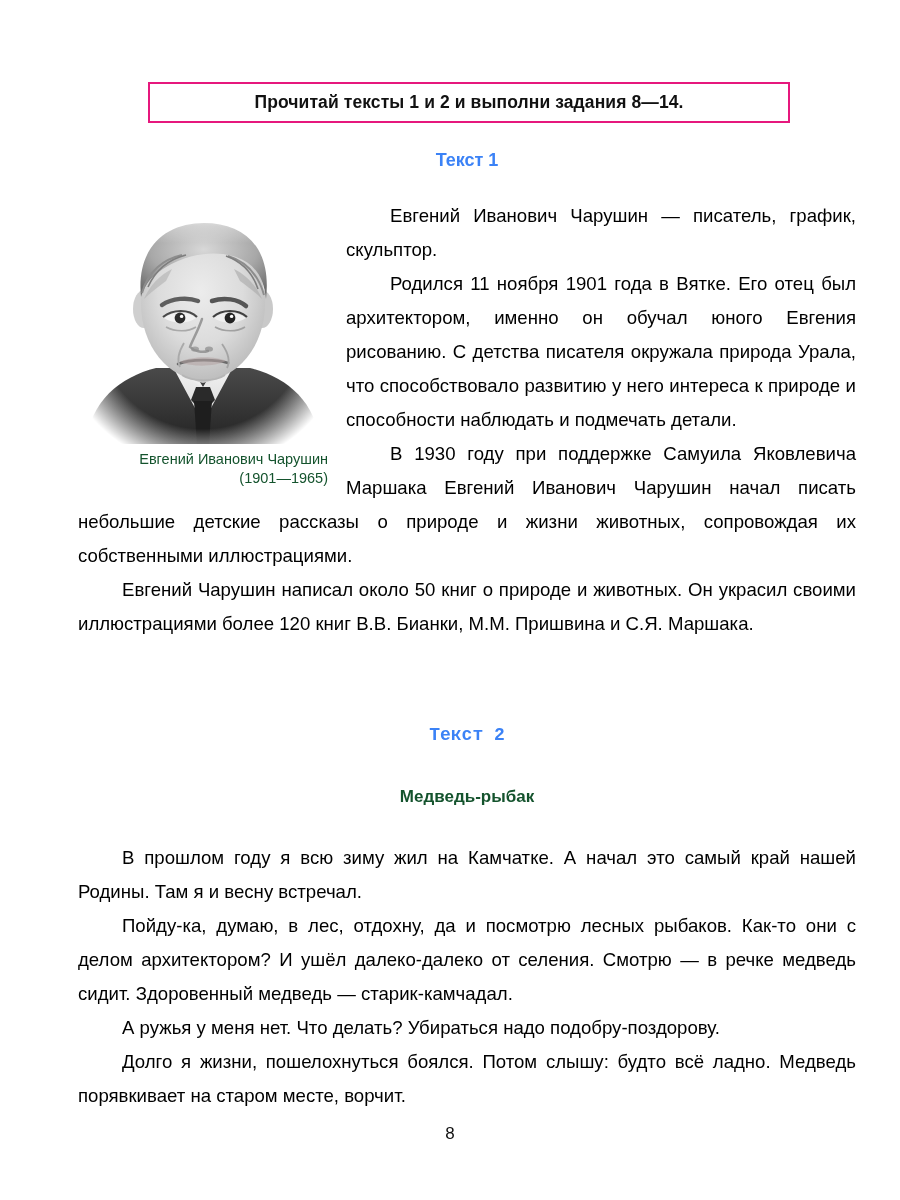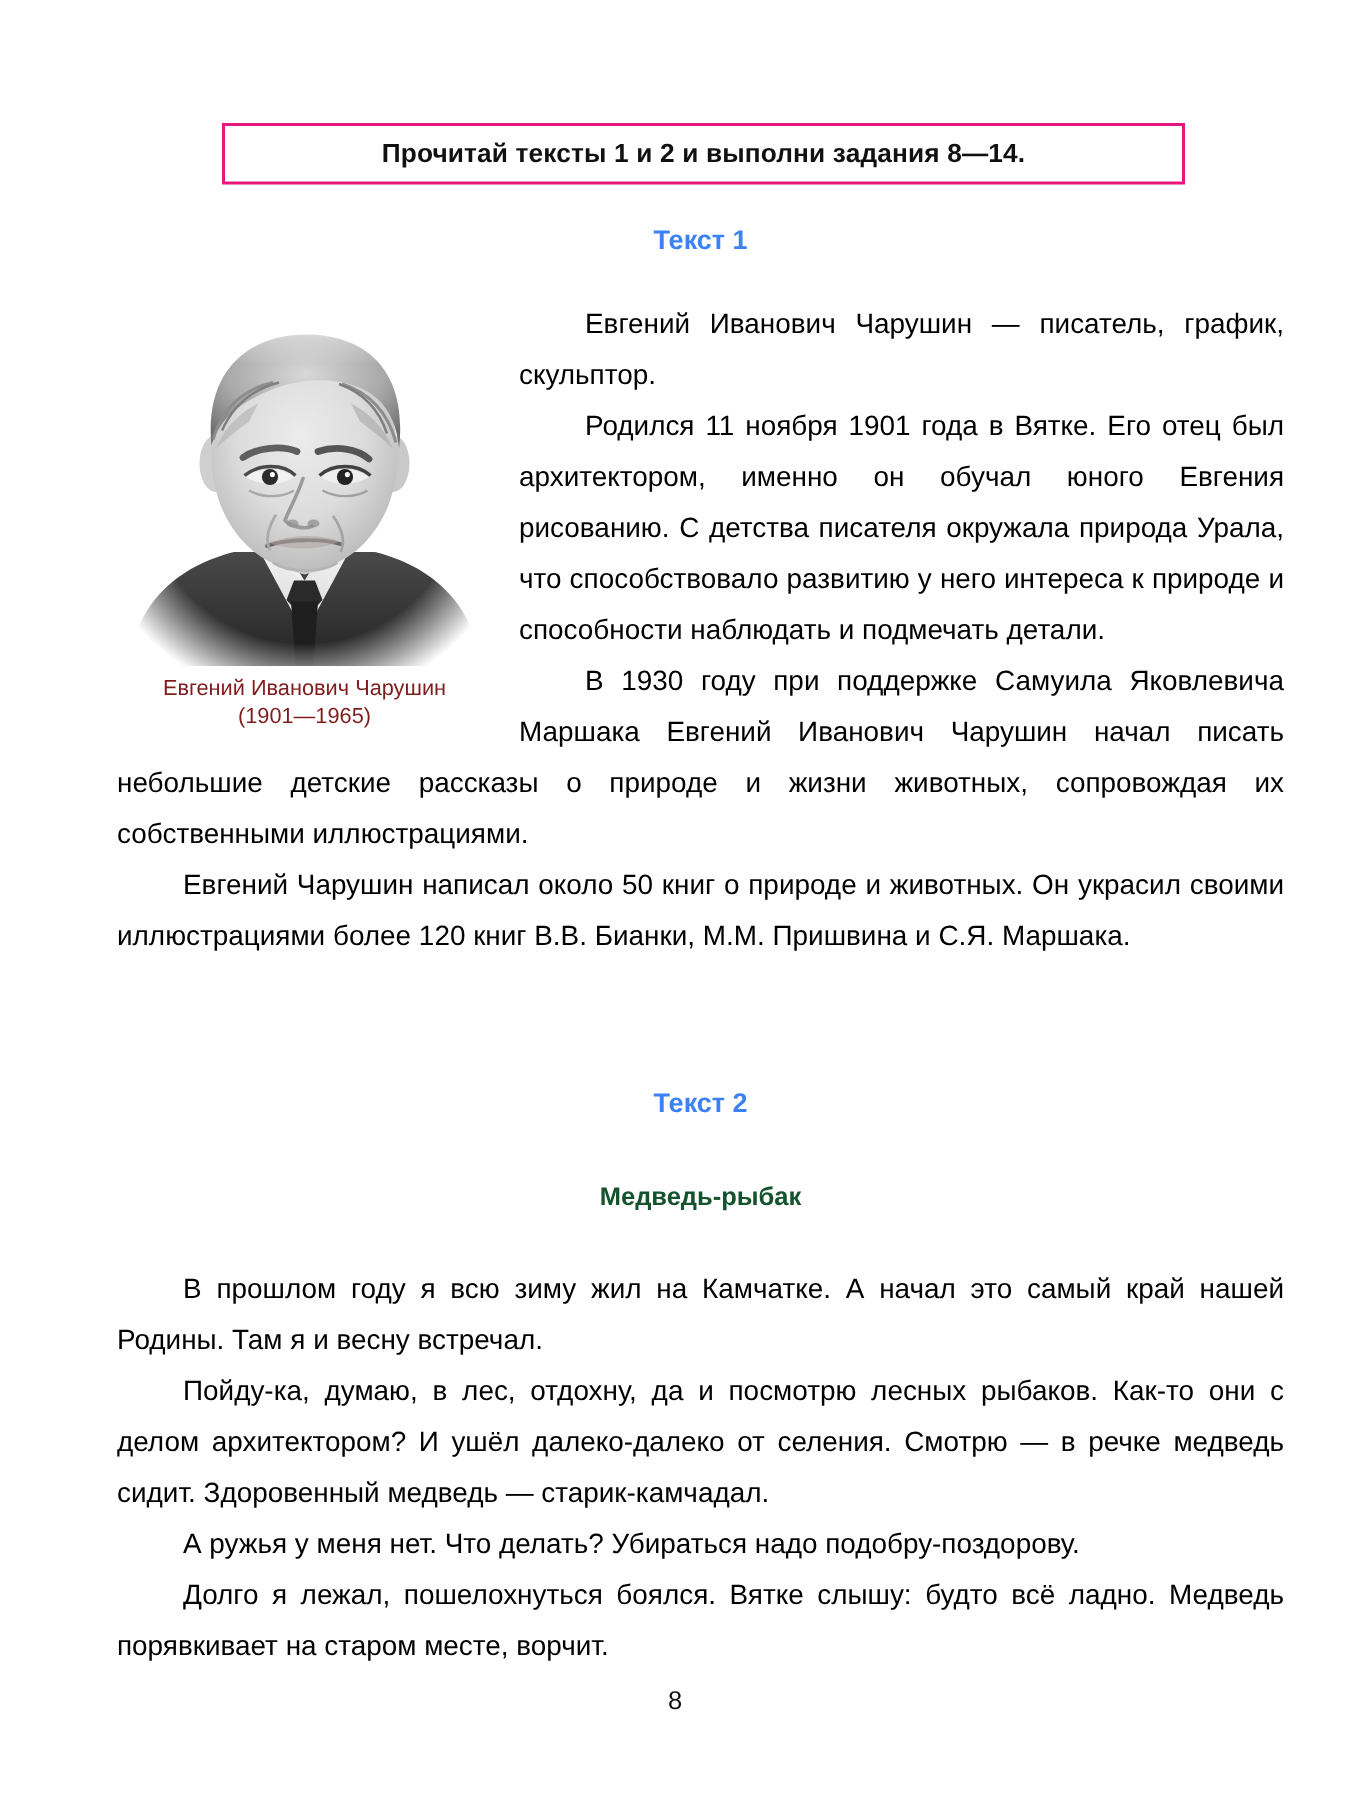--- a/index.html
+++ b/index.html
@@ -103,23 +103,23 @@
   }
   .portrait-svg {
     display: block;
     width: 250px;
     height: 243px;
   }
   .portrait-caption {
     margin-top: 6px;
     font-size: 14.5px;
     line-height: 19px;
-    text-align: center;
+    text-align: right;
     text-indent: 0;
-    color: #7f1d1d;
+    color: #14532d;
   }
 
   
   .page-number {
     position: absolute;
     left: 0;
     right: 0;
     top: 1124px;
     text-align: center;
     font-size: 17px;
@@ -243,28 +243,28 @@
         </figcaption>
       </figure>
 
       <p class="para">Евгений Иванович Чарушин — писатель, график, скульптор.</p>
       <p class="para">Родился 11 ноября 1901 года в Вятке. Его отец был архитектором, именно он обучал юного Евгения рисованию. С детства писателя окружала природа Урала, что способствовало развитию у него интереса к природе и способности наблюдать и подмечать детали.</p>
       <p class="para">В 1930 году при поддержке Самуила Яковлевича Маршака Евгений Иванович Чарушин начал писать небольшие детские рассказы о природе и жизни животных, сопровождая их собственными иллюстрациями.</p>
       <div class="clear"></div>
       <p class="para">Евгений Чарушин написал около 50 книг о природе и животных. Он украсил своими иллюстрациями более 120 книг В.В. Бианки, М.М. Пришвина и С.Я. Маршака.</p>
     </div>
 
-    <h2 class="section-heading" style="margin-top:84px;">Текст 2</h2>
+    <h2 class="section-heading" style="margin-top:84px;font-family:Liberation Mono, monospace;">Текст 2</h2>
 
     <h3 class="story-title" style="margin-top:42px;">Медведь-рыбак</h3>
 
     <div class="text2-block">
       <p class="para">В прошлом году я всю зиму жил на Камчатке. А начал это самый край нашей Родины. Там я и весну встречал.</p>
       <p class="para">Пойду-ка, думаю, в лес, отдохну, да и посмотрю лесных рыбаков. Как-то они с делом архитектором? И ушёл далеко-далеко от селения. Смотрю — в речке медведь сидит. Здоровенный медведь — старик-камчадал.</p>
       <p class="para">А ружья у меня нет. Что делать? Убираться надо подобру-поздорову.</p>
-      <p class="para">Долго я лежал, пошелохнуться боялся. Вятке слышу: будто всё ладно. Медведь порявкивает на старом месте, ворчит.</p>
+      <p class="para">Долго я жизни, пошелохнуться боялся. Потом слышу: будто всё ладно. Медведь порявкивает на старом месте, ворчит.</p>
     </div>
 
   </div>
 
   <div class="page-number">8</div>
 
 </div>
 
 </body></html>

